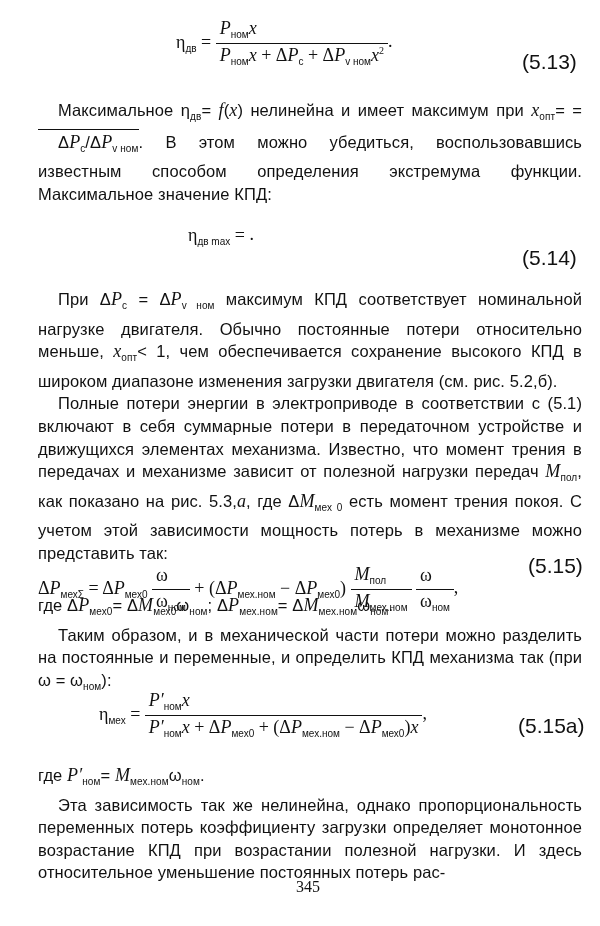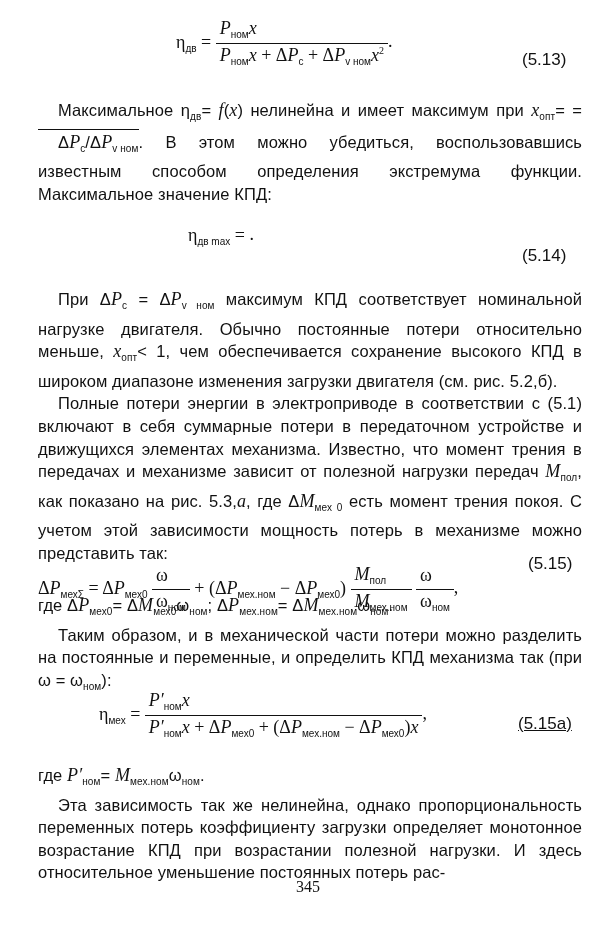--- a/index.html
+++ b/index.html
@@ -15,21 +15,21 @@
   }
   .txt p { margin:0; text-indent:20px; }
   .txt p.noind { text-indent:0; }
   .i { font-style:italic; font-family:"Liberation Serif", serif; font-size:18px; }
   sub { font-size:10px; vertical-align:-4px; font-style:normal; font-family:"Liberation Sans", sans-serif; }
   sup { font-size:10px; }
   .eq { position:absolute; font-family:"Liberation Serif", serif; font-size:18px; color:#111; }
   .frac { display:inline-block; vertical-align:middle; text-align:left; }
   .frac .num { display:block; padding:0 4px 3px; }
   .frac .den { display:block; border-top:1.3px solid #111; padding:1px 4px 0; }
-  .eqnum { position:absolute; font-family:"Liberation Sans", sans-serif; font-size:17px; }
+  .eqnum { position:absolute; font-family:"Liberation Sans", sans-serif; font-size:21px; }
   .sqrt { display:inline-block; border-top:1.2px solid #111; padding-top:1px; }
   .pnum { position:absolute; left:0; width:600px; text-align:center; top:878px; font-size:16px; font-family:"Liberation Serif", serif; }
 </style>
 </head>
 <body>
 
 <div class="page">
 
   <div class="eq" style="left:168px; top:18px;">
     <span style="vertical-align:middle;">η<sub>дв</sub> =</span>
@@ -80,21 +80,21 @@
     </p>
   </div>
 
   <div class="eq" style="left:82px; top:690px;">
     <span style="vertical-align:middle;margin-left:9px;">η<sub>мех</sub> =</span>
     <span class="frac">
       <span class="num"><span class="i">P′</span><sub>ном</sub><span class="i">x</span></span>
       <span class="den"><span class="i">P′</span><sub>ном</sub><span class="i">x</span> + Δ<span class="i">P</span><sub>мех0</sub> + (Δ<span class="i">P</span><sub>мех.ном</sub> − Δ<span class="i">P</span><sub>мех0</sub>)<span class="i">x</span></span>
     </span>,
   </div>
-  <div class="eqnum" style="left:510px; top:714px;text-decoration:underline;">(5.15а)</div>
+  <div class="eqnum" style="left:510px; top:714px;">(5.15а)</div>
 
   <div class="txt" style="top:764px;">
     <p class="noind">
       <span>где </span><span class="i">P′</span><sub>ном</sub>= <span class="i">M</span><sub>мех.ном</sub>ω<sub>ном</sub>.
     </p>
     <p><span>Эта зависимость так же нелинейна, однако пропорциональность переменных потерь коэффициенту загрузки определяет монотонное возрастание КПД при возрастании полезной нагрузки. И здесь относительное уменьшение постоянных потерь рас-</span></p>
   </div>
 
   <div class="pnum">345</div>
 </div>

